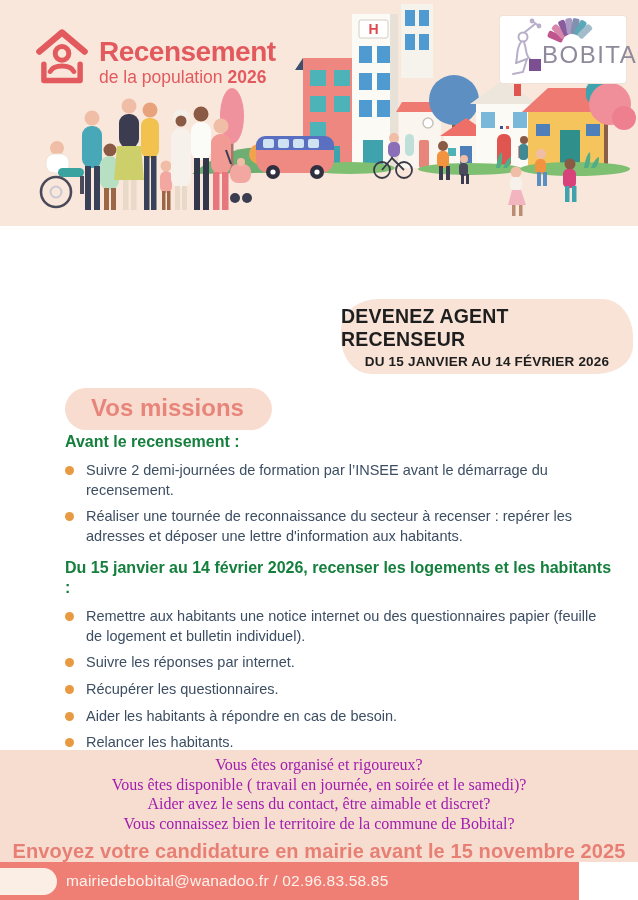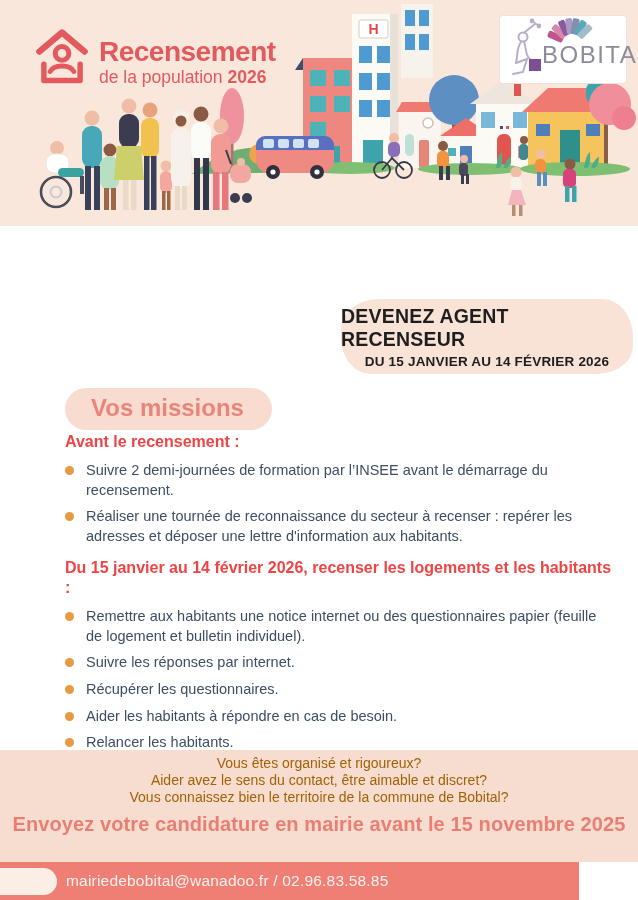--- a/index.html
+++ b/index.html
@@ -33,31 +33,31 @@
     background:#f8e3d6; border-radius:38px 30px 36px 30px / 30px 38px 28px 36px;
     display:flex; flex-direction:column; justify-content:center; align-items:center; }
   .dev-main { font-size:19.5px; font-weight:bold; color:#1e1e1e; letter-spacing:0.2px; }
   .dev-dates { font-size:13.5px; font-weight:bold; color:#1e1e1e; margin-top:3px; letter-spacing:0.2px; }
 
   .missions-pill { position:absolute; left:65px; top:162px; display:inline-block;
     background:#f8dcd0; color:#e8857b; font-size:24px; font-weight:bold;
     padding:6px 28px 8px 26px; border-radius:22px; }
 
   .content { position:absolute; left:65px; top:206px; width:548px; }
-  .content h3 { font-size:16px; font-weight:bold; color:#ef4444; margin:0 0 9px 0; line-height:1.25; }
+  .content h3 { font-size:16px; font-weight:bold; color:#15803d; margin:0 0 9px 0; line-height:1.25; }
   .content h3.second { margin-top:11px; }
   .content ul { list-style:none; margin:4px 0 8px 0; }
   .content li { display:flex; gap:12px; margin-bottom:7px; font-size:14.5px;
     color:#3d4e63; line-height:1.36; }
   .dot { width:9px; height:9px; border-radius:50%; background:#e89a43; flex-shrink:0; margin-top:5px; }
 
   
   .profile { position:relative; width:638px; height:112px; background:#f7ddd0;
     text-align:center; padding-top:5px; }
-  .profile p { font-size:14px; line-height:1.22; color:#a16207; }
+  .profile p { font-size:16px; line-height:1.22; color:#a21caf;font-family:Liberation Serif, serif; }
   .cta { font-size:20px; font-weight:bold; color:#e87f74; margin-top:7px; letter-spacing:0.1px; }
 
   
   .footer { position:relative; width:579px; height:38px; background:#ef7e75;
     display:flex; align-items:center; }
   .footer-tab { position:absolute; left:0; top:6px; width:57px; height:27px;
     background:#fbeee4; border-radius:0 14px 14px 0; }
   .footer-contact { margin-left:66px; color:#fdf3ec; font-size:15.5px; letter-spacing:0.2px; }
 </style>
 </head>
@@ -364,20 +364,21 @@
         <li>
           <span class="dot"></span>
           <span>Rencontrer régulièrement le coordonnateur communal à la mairie.</span>
         </li>
       </ul>
     </div>
   </main>
 
   <section class="profile">
     <p>Vous êtes organisé et rigoureux?</p>
+    <p>Vous êtes disponible ( travail en journée, en soirée et le samedi)?</p>
     <p>Aider avez le sens du contact, être aimable et discret?</p>
     <p>Vous connaissez bien le territoire de la commune de Bobital?</p>
     <div class="cta">Envoyez votre candidature en mairie avant le 15 novembre 2025</div>
   </section>
 
   <footer class="footer">
     <div class="footer-tab"></div>
     <div class="footer-contact">mairiedebobital@wanadoo.fr / 02.96.83.58.85</div>
   </footer>
 

